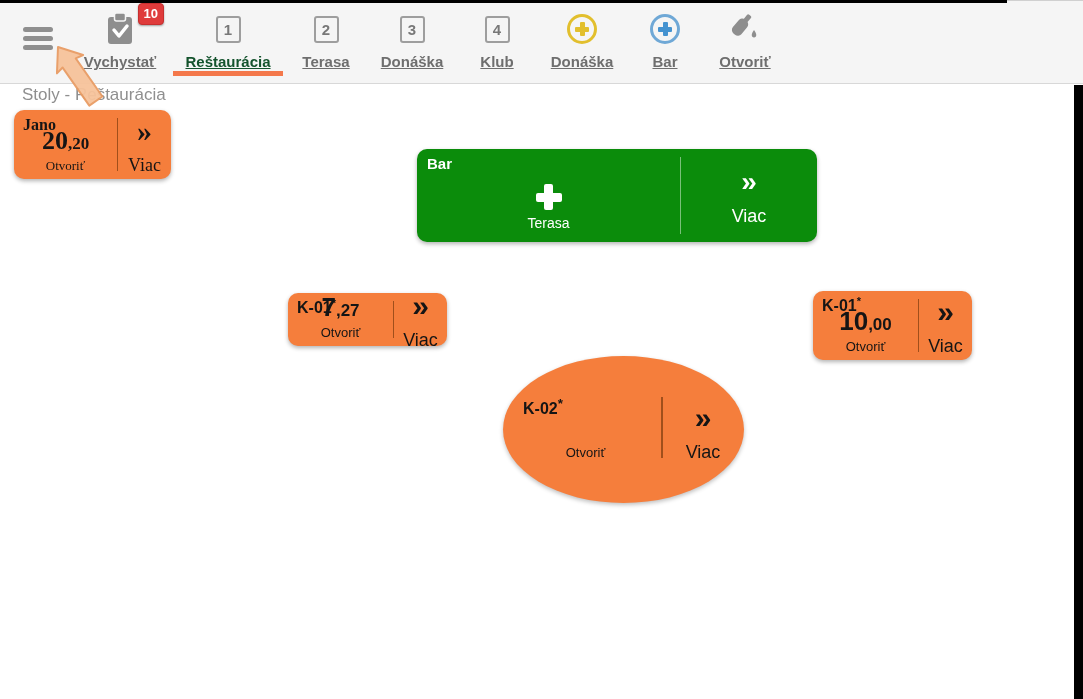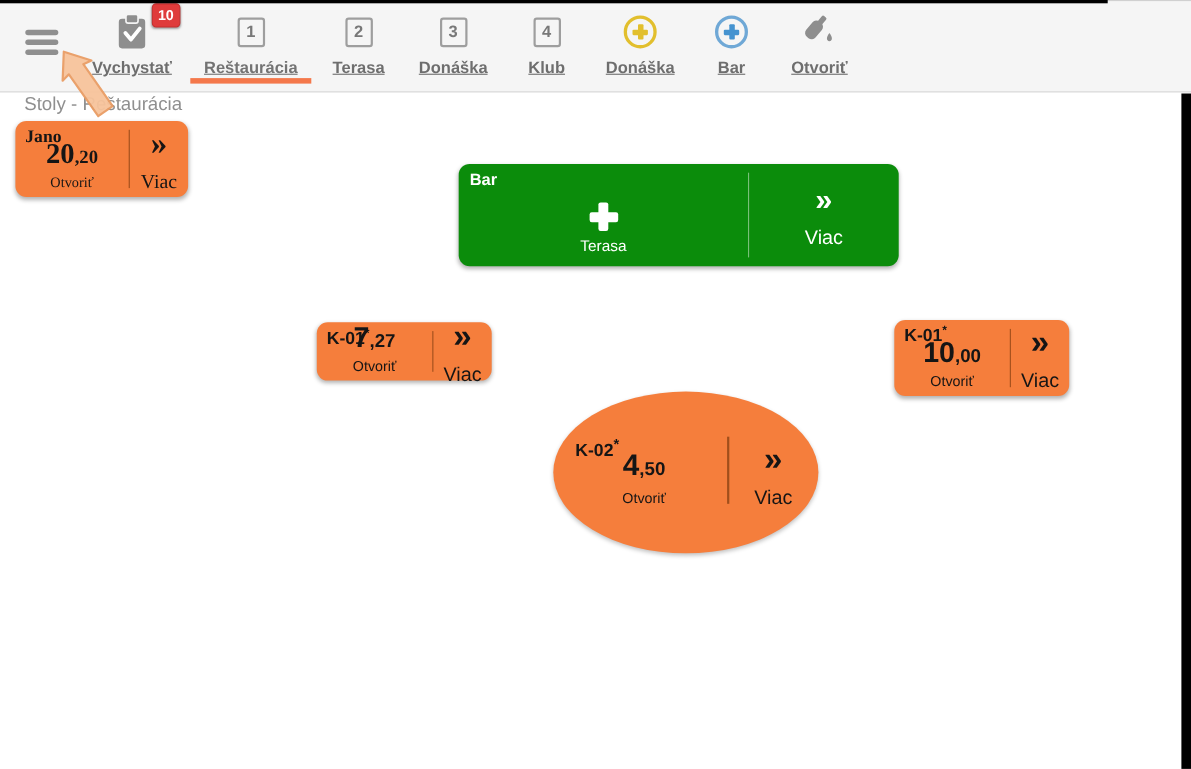--- a/index.html
+++ b/index.html
@@ -13,21 +13,21 @@
     position:absolute;left:0;top:0;width:1083px;height:84px;
     background:#f5f5f5;border-bottom:1px solid #d8d8d8;border-top:1px solid #d0d0d0;
     box-sizing:border-box;z-index:2;
   }
   .tb-item{
     position:absolute;top:0;height:84px;display:flex;flex-direction:column;
     align-items:center;padding-top:6px;box-sizing:border-box;cursor:pointer;
   }
   .icon-slot{height:44px;display:flex;align-items:center;justify-content:center;}
   .tb-label{margin-top:2px;font-size:15px;font-weight:bold;color:#6e6e6e;white-space:nowrap;text-decoration:underline;}
-  .tb-label.active{color:#737373;}
+  .tb-label.active{color:#14532d;}
   .active-underline{position:absolute;left:173px;top:70px;width:110px;height:5px;background:#f4784b;z-index:3;}
   
   .hamburger{position:absolute;left:23px;top:26px;width:30px;cursor:pointer;z-index:3;}
   .hamburger .bar{width:30px;height:5px;background:#8f8f8f;border-radius:2.5px;margin-bottom:4px;}
   
   .badge{
     position:absolute;top:2px;right:0px;background:#df3b3b;color:#fff;
     font-size:13px;font-weight:bold;line-height:16px;padding:2px 5px;border-radius:4px;
     border:1px solid #c62f2f;box-shadow:0 1px 2px rgba(0,0,0,.35);
   }
@@ -220,21 +220,20 @@
   </div>
   <div class="tile-sep"></div>
   <div class="tile-right">
     <div class="chev">»</div>
     <div class="tile-more">Viac</div>
   </div>
 </div>
 
 <div class="ellipse">
   <div class="e-name"><span>K-02</span><sup>*</sup></div>
-  <div class="e-amount"><span class="int">4</span><span class="dec">,50</span></div>
   <div class="e-open">Otvoriť</div>
   <div class="e-sep"></div>
   <div class="e-right">
     <div class="chev">»</div>
     <div class="tile-more">Viac</div>
   </div>
 </div>
 
 <svg class="cursor-arrow" width="80" height="84" viewBox="0 0 80 84">
   <polygon points="0,0 -16,21 -8,19.5 -8,66 8,66 8,19.5 16,21" transform="translate(20,5) rotate(-35)" fill="#f7c39b" stroke="#e99c64" stroke-width="2" stroke-linejoin="round" opacity="0.95"></polygon>

